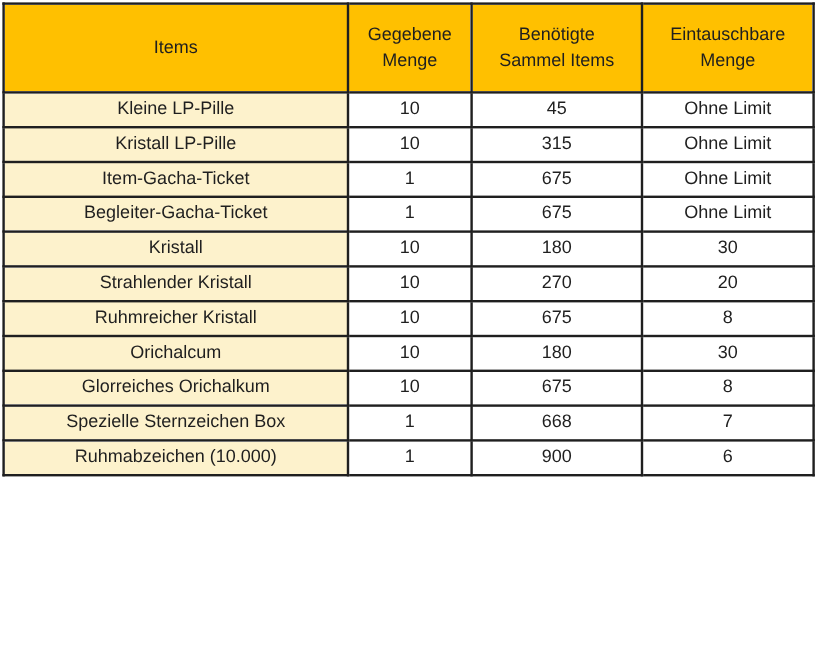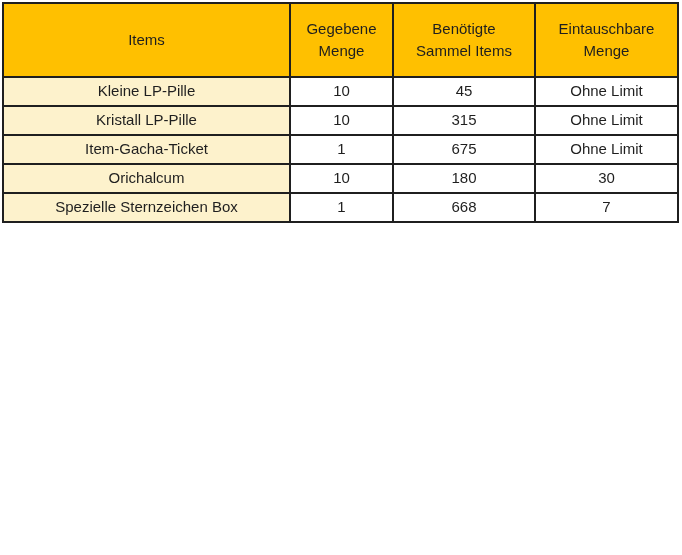--- a/index.html
+++ b/index.html
@@ -91,26 +91,62 @@
     <td>315</td>
     <td>Ohne Limit</td>
   </tr>
         <tr>
     <td class="item">Item-Gacha-Ticket</td>
     <td>1</td>
     <td>675</td>
     <td>Ohne Limit</td>
   </tr>
         <tr>
+    <td class="item">Begleiter-Gacha-Ticket</td>
+    <td>1</td>
+    <td>675</td>
+    <td>Ohne Limit</td>
+  </tr>
+        <tr>
+    <td class="item">Kristall</td>
+    <td>10</td>
+    <td>180</td>
+    <td>30</td>
+  </tr>
+        <tr>
+    <td class="item">Strahlender Kristall</td>
+    <td>10</td>
+    <td>270</td>
+    <td>20</td>
+  </tr>
+        <tr>
+    <td class="item">Ruhmreicher Kristall</td>
+    <td>10</td>
+    <td>675</td>
+    <td>8</td>
+  </tr>
+        <tr>
     <td class="item">Orichalcum</td>
     <td>10</td>
     <td>180</td>
     <td>30</td>
+  </tr>
+        <tr>
+    <td class="item">Glorreiches Orichalkum</td>
+    <td>10</td>
+    <td>675</td>
+    <td>8</td>
   </tr>
         <tr>
     <td class="item">Spezielle Sternzeichen Box</td>
     <td>1</td>
     <td>668</td>
     <td>7</td>
   </tr>
+        <tr>
+    <td class="item">Ruhmabzeichen (10.000)</td>
+    <td>1</td>
+    <td>900</td>
+    <td>6</td>
+  </tr>
       </tbody>
   </table>
 </div>
 
 </body></html>

